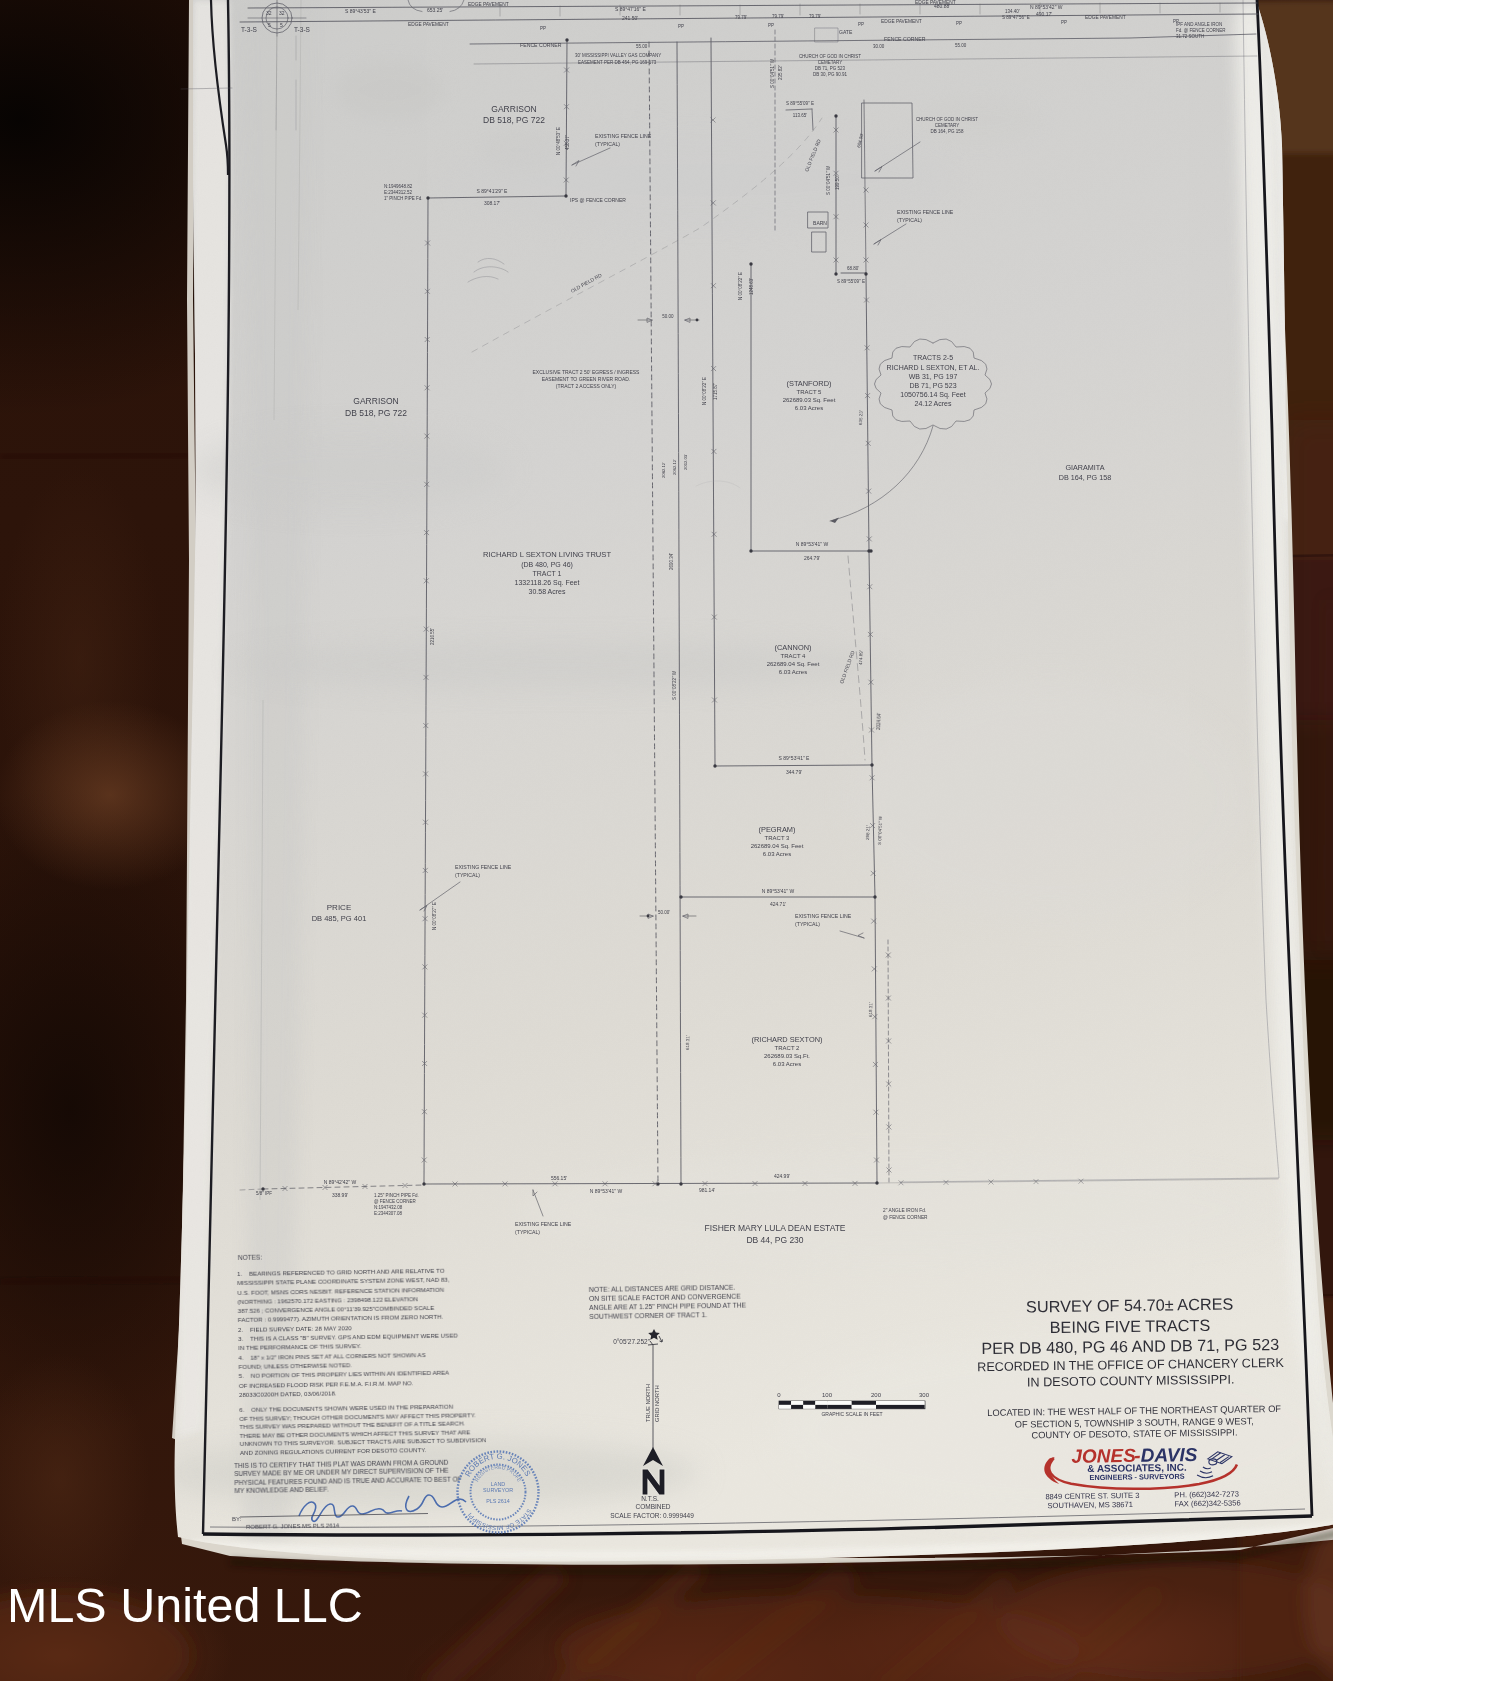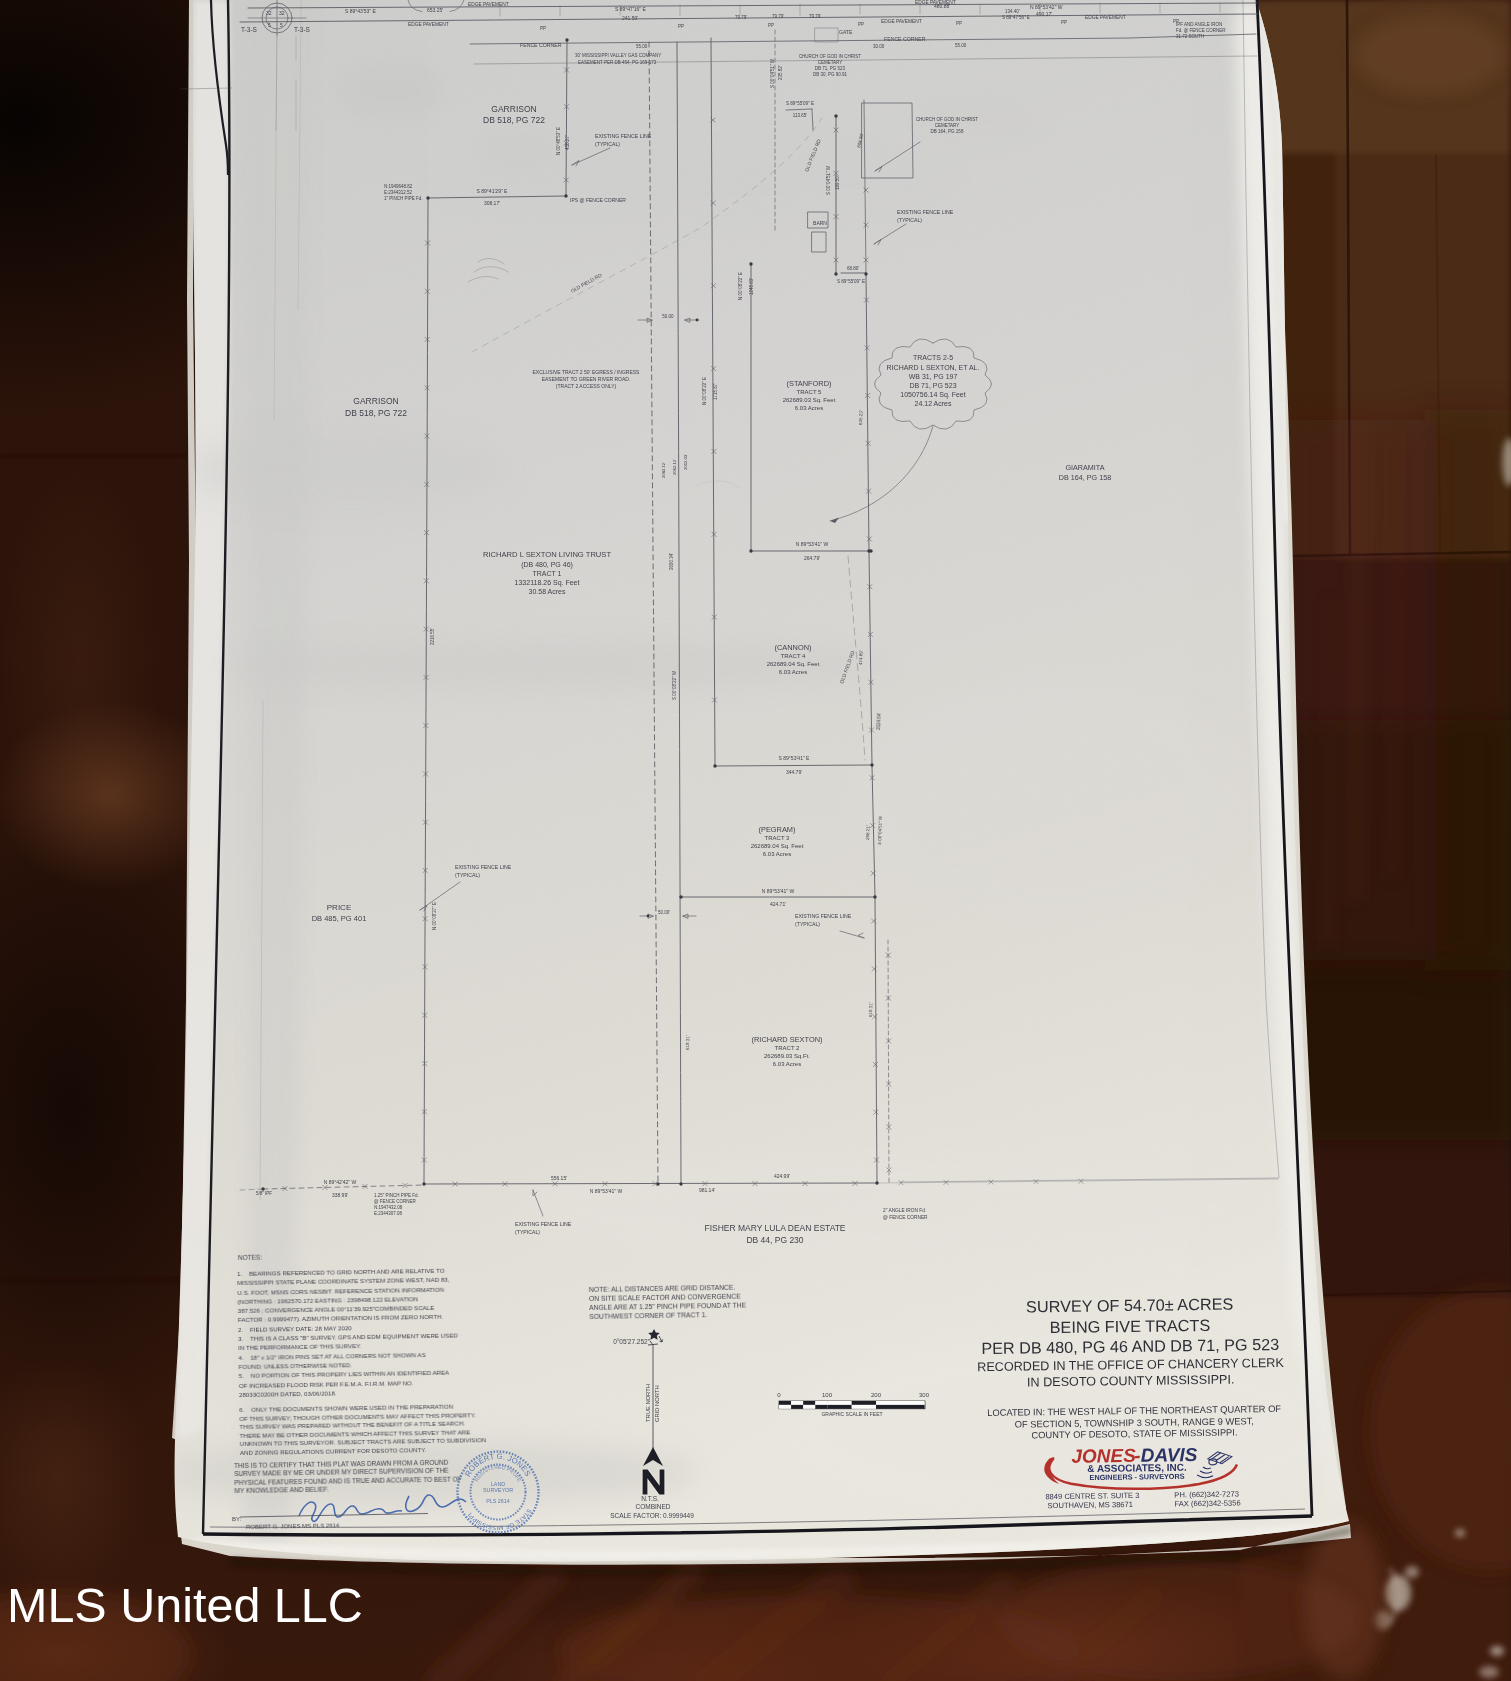--- a/index.html
+++ b/index.html
@@ -1,16 +1,16 @@
 <!DOCTYPE html>
 <html><head>
 <meta charset="utf-8">
 <style>
 html,body{margin:0;padding:0;}
-#scene{position:relative;width:1511px;height:1681px;overflow:hidden;font-family:"Liberation Sans",sans-serif;
+#scene{position:relative;width:1333px;height:1681px;overflow:hidden;font-family:"Liberation Sans",sans-serif;
 background:
 radial-gradient(ellipse 165px 135px at 110px 795px, rgba(104,60,34,.75), rgba(104,60,34,0) 70%),
 radial-gradient(ellipse 240px 110px at 60px 1655px, rgba(102,50,26,.85), rgba(102,50,26,0) 72%),
 radial-gradient(ellipse 120px 170px at 60px 1480px, rgba(80,42,22,.55), rgba(80,42,22,0) 75%),
 radial-gradient(ellipse 340px 105px at 1070px 1650px, rgba(112,50,30,.85), rgba(112,50,30,0) 72%),
 radial-gradient(ellipse 400px 110px at 700px 1672px, rgba(100,45,26,.7), rgba(100,45,26,0) 75%),
 radial-gradient(ellipse 150px 120px at 1440px 50px, rgba(104,66,38,.9), rgba(104,66,38,0) 72%),
 radial-gradient(ellipse 130px 100px at 1310px 60px, rgba(95,60,33,.75), rgba(95,60,33,0) 72%),
 radial-gradient(ellipse 110px 260px at 80px 660px, rgba(70,37,20,.45), rgba(70,37,20,0) 75%),
 radial-gradient(ellipse 500px 380px at 20px 120px, rgba(5,3,2,.95), rgba(5,3,2,0) 78%),

